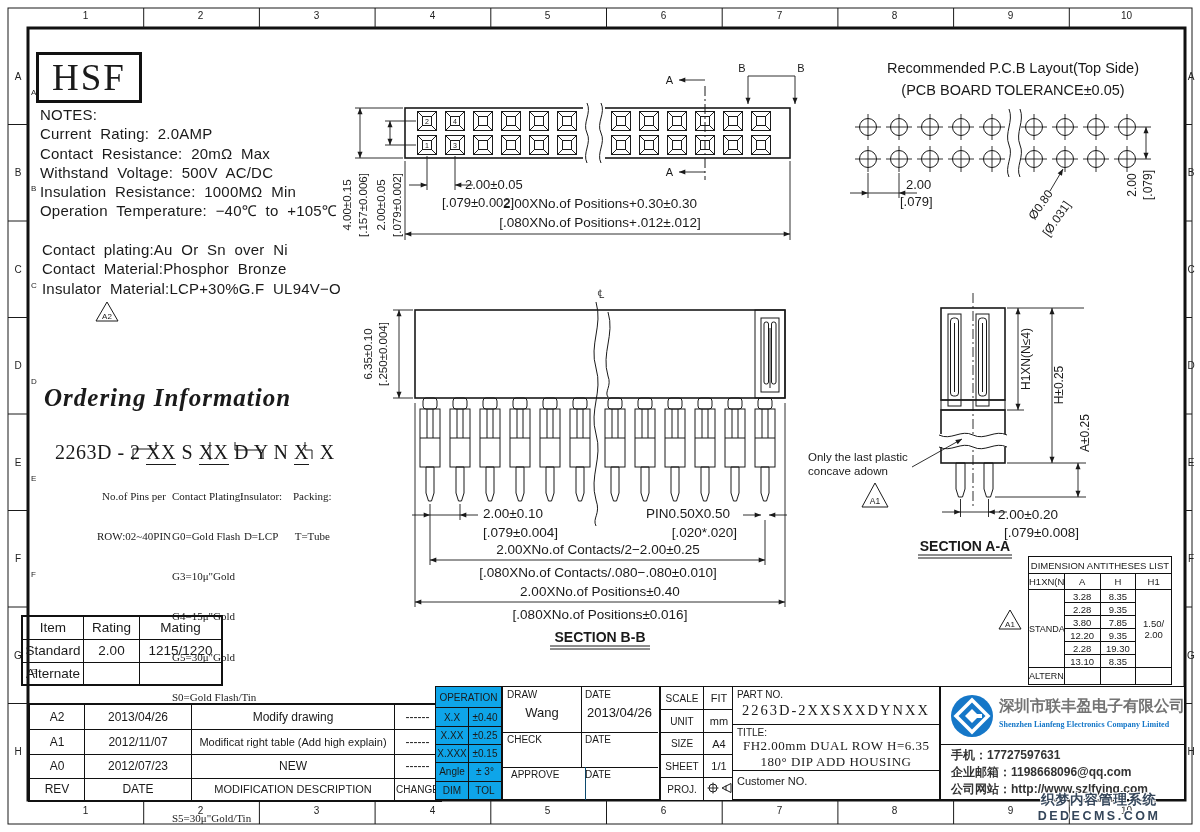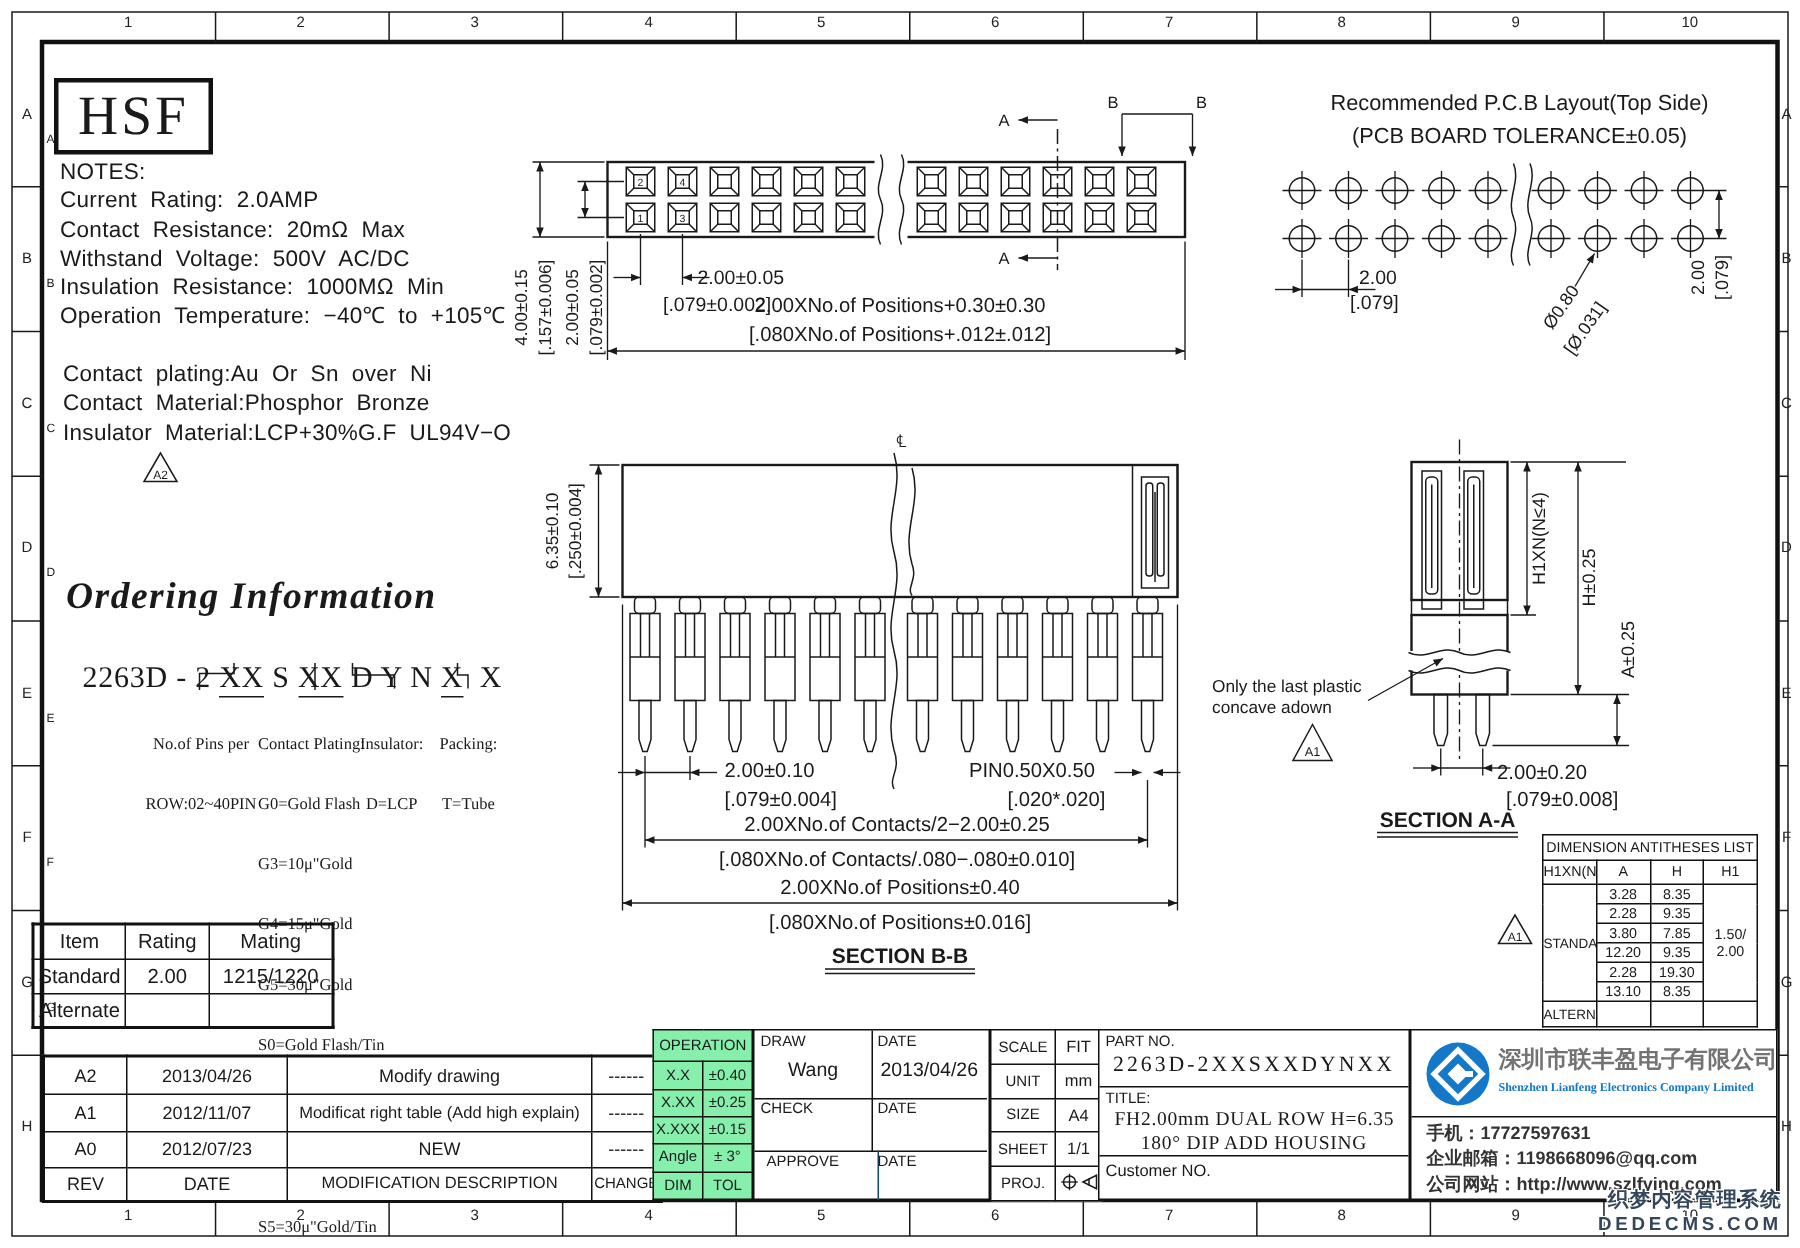--- a/index.html
+++ b/index.html
@@ -484,21 +484,21 @@
   </tr>
   <tr style="height:23px">
     <td>REV</td>
     <td>DATE</td>
     <td style="font-size:11px">MODIFICATION  DESCRIPTION</td>
     <td style="font-size:10px">CHANGE</td>
   </tr>
 </tbody>
   </table>
 
-<table class="abs" style="left:435px;top:686px;width:67px;height:114px;border:1.5px solid #111;font-size:10px;background:#86efac">
+<table class="abs" style="left:435px;top:686px;width:67px;height:114px;border:1.5px solid #111;font-size:10px;background:#0ea5e9">
   <tbody>
       <tr style="height:21px">
         <td colspan="2">OPERATION</td>
       </tr>
   <tr style="height:18px">
         <td style="width:36px">X.X</td>
         <td style="width:31px">±0.40</td>
       </tr>
   <tr style="height:18px">
         <td>X.XX</td>
@@ -602,16 +602,16 @@
     <div style="position:absolute;left:58px;top:9px;width:182px;font-size:15.5px;font-weight:bold;color:#737373;white-space:nowrap">深圳市联丰盈电子有限公司</div>
     <div class="serif" style="position:absolute;left:58px;top:33px;width:185px;font-size:8px;font-weight:bold;color:#1577c8;white-space:nowrap">Shenzhen Lianfeng Electronics Company Limited</div>
   </div>
   <div class="abs" style="left:10px;top:60px;font-size:12px;font-weight:bold;color:#333;line-height:17px">
     <div>手机：17727597631</div>
     <div>企业邮箱：1198668096@qq.com</div>
     <div>公司网站：http://www.szlfying.com</div>
   </div>
 </div>
 
-<div class="abs" style="left:1010px;top:791px;width:178px;text-align:right">
+<div class="abs" style="left:1010px;top:791px;width:178px;text-align:center">
   <div class="wm" style="font-size:13.5px;letter-spacing:1px">织梦内容管理系统</div>
   <div class="wm" style="font-size:12.5px;letter-spacing:2.5px">DEDECMS.COM</div>
 </div>
 
 </body></html>

